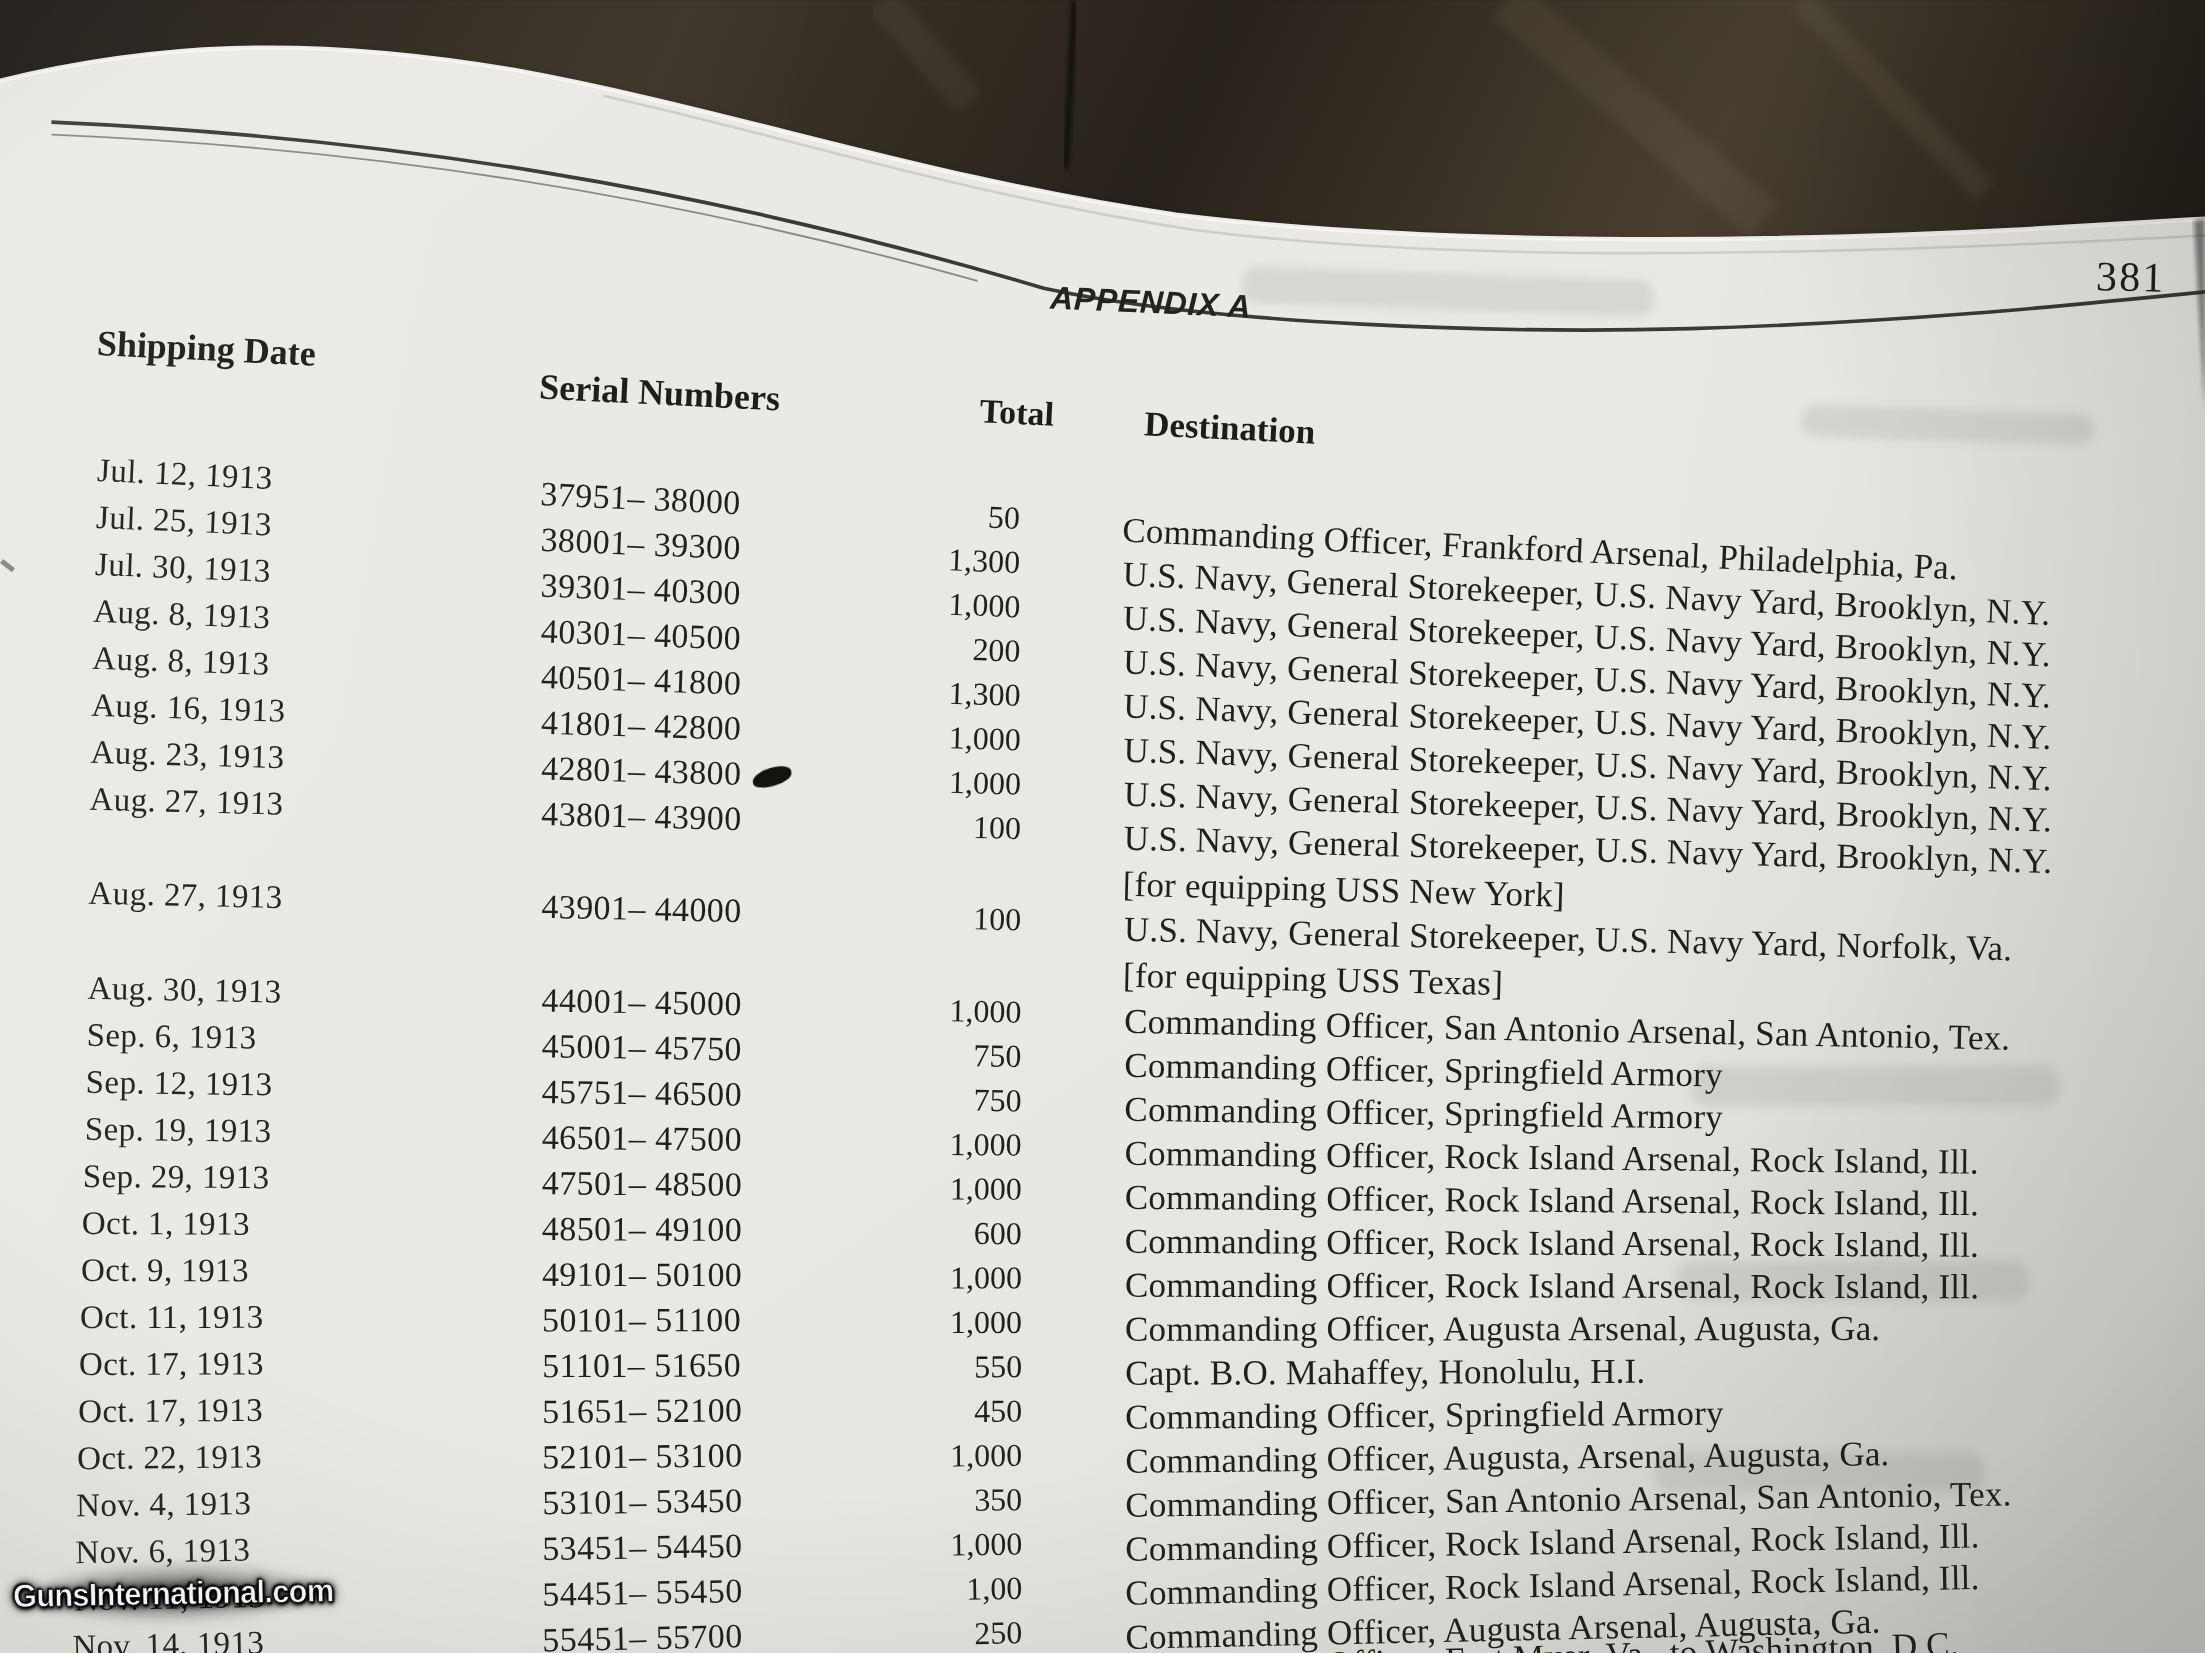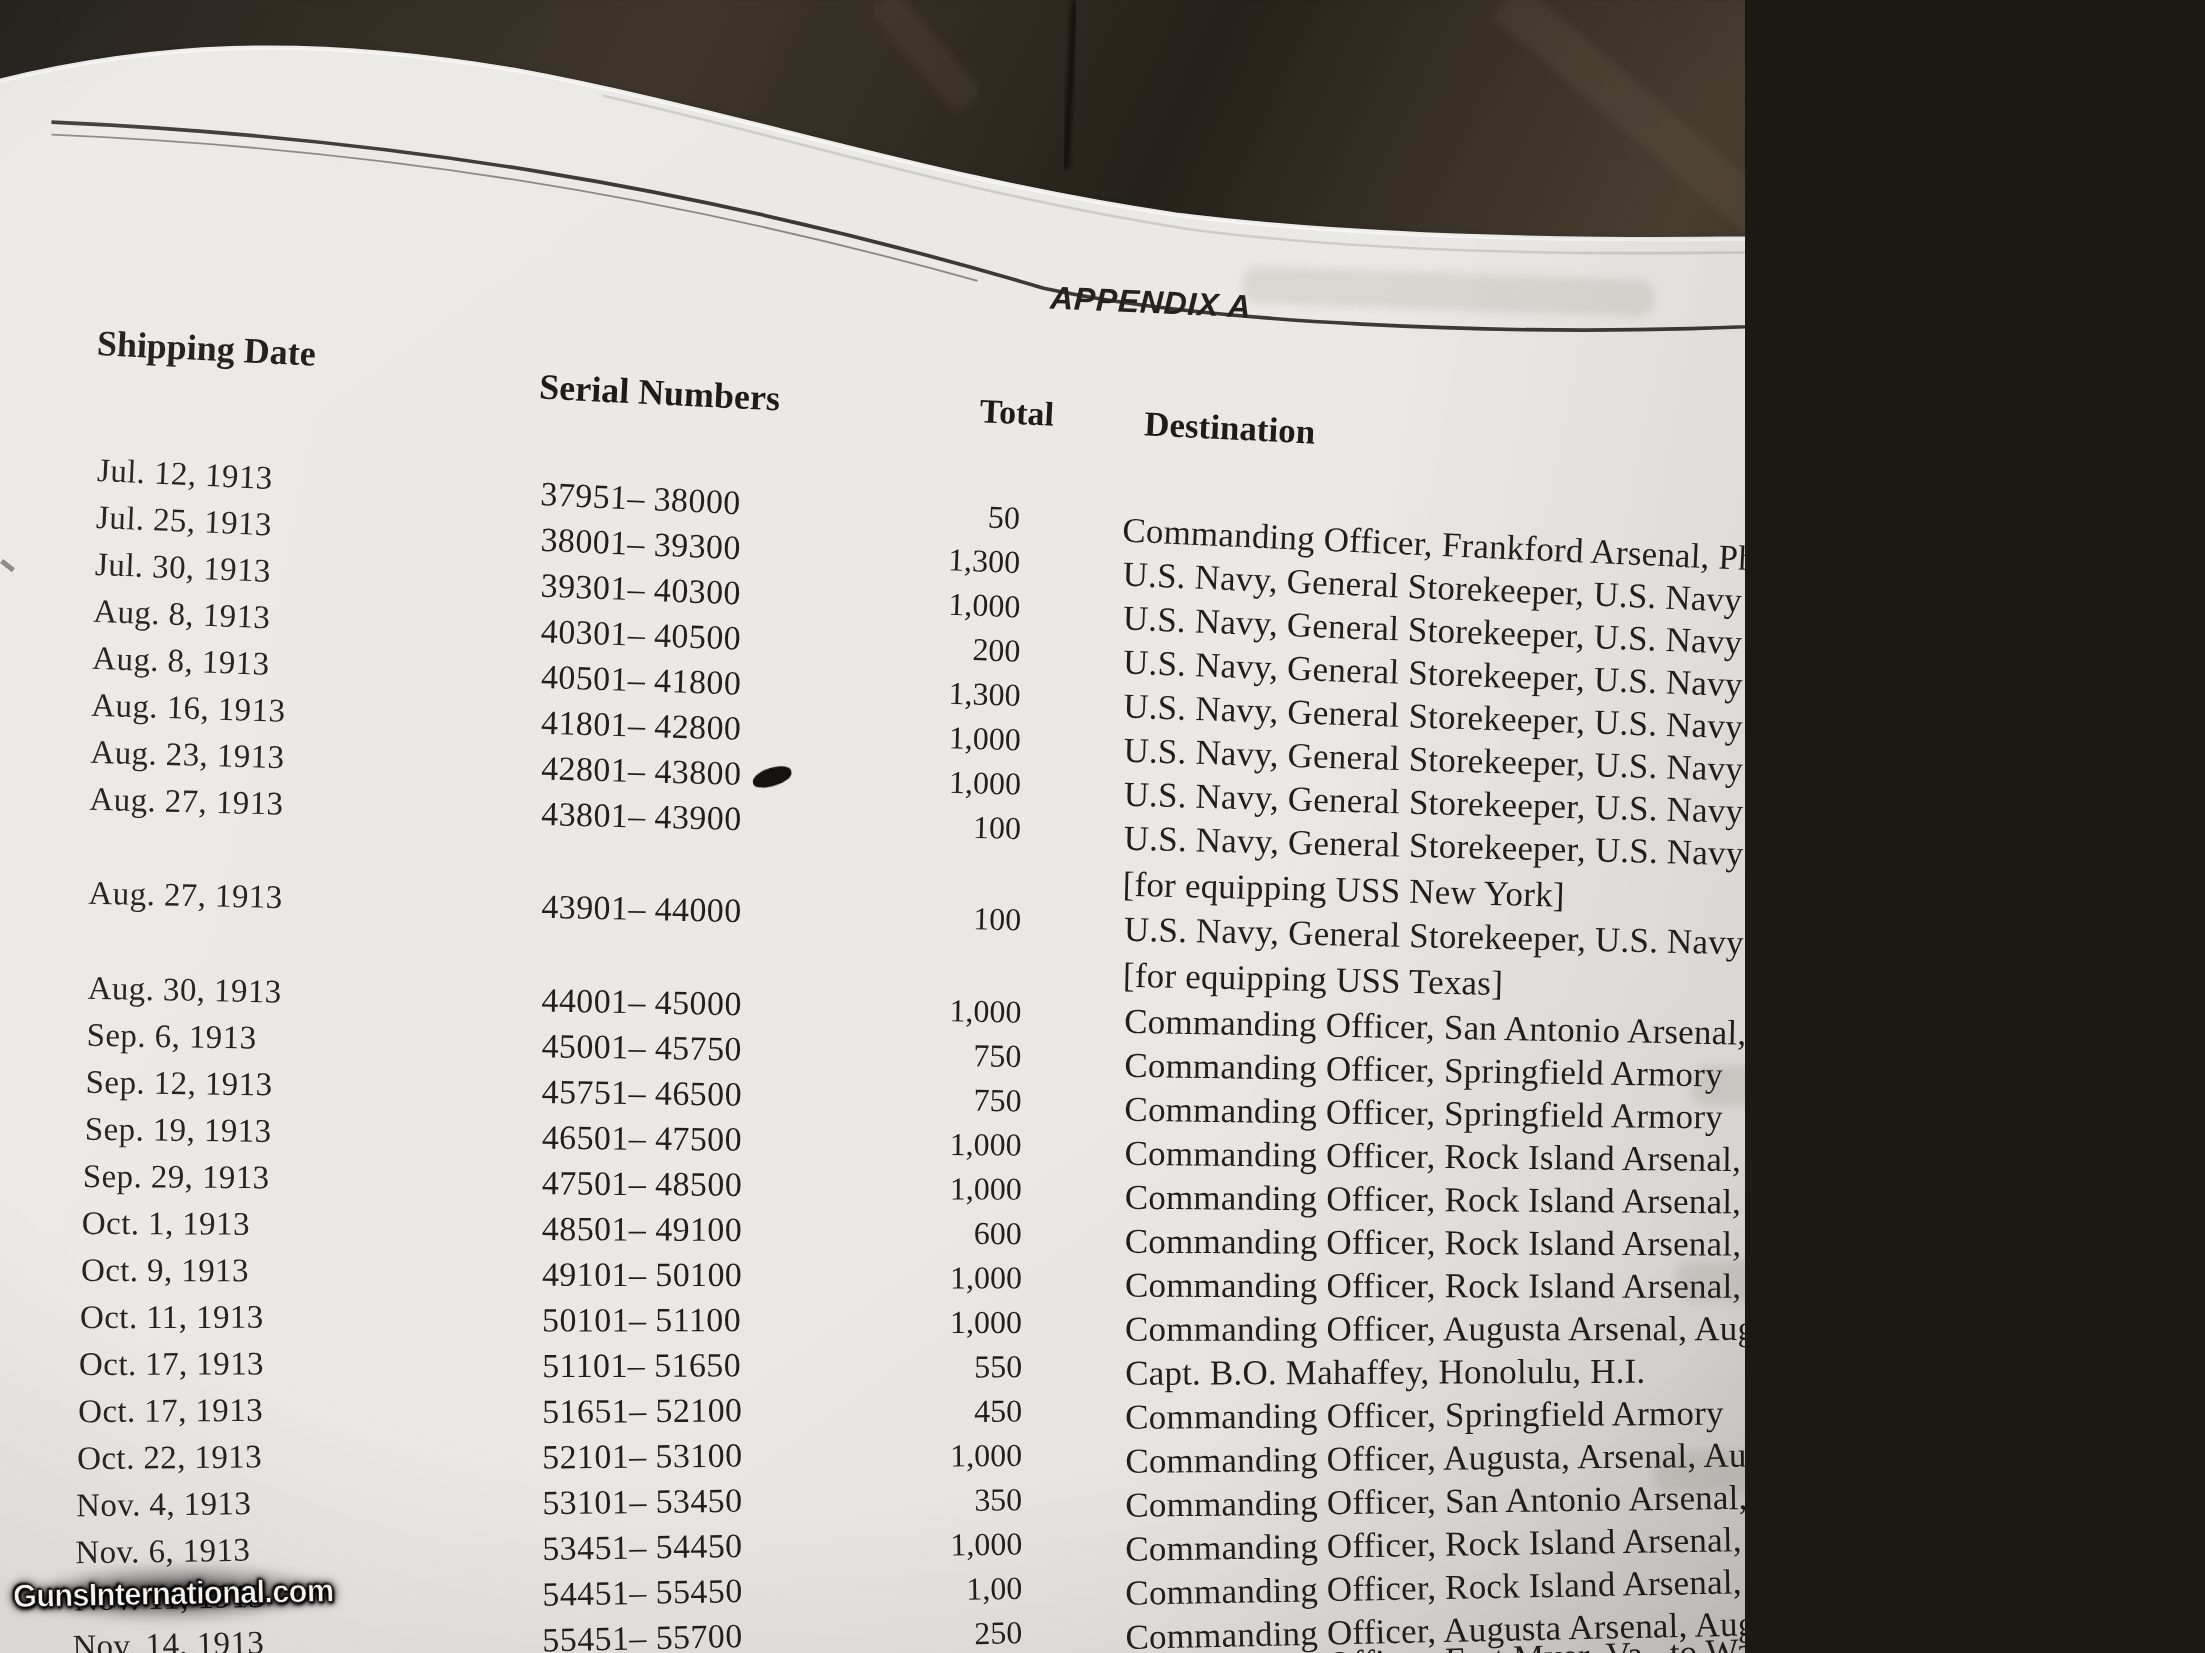--- a/index.html
+++ b/index.html
@@ -1,16 +1,16 @@
 <!DOCTYPE html>
 <html style="font-size:11.8px"><head>
 <meta charset="utf-8">
 <style>
   html,body{margin:0;padding:0;width:2205px;height:1654px;overflow:hidden;background:#1c1813;}
-  .photo{position:relative;width:1745px;height:1654px;overflow:hidden;
+  .photo{position:relative;width:2205px;height:1654px;overflow:hidden;
          font-family:"Liberation Serif","DejaVu Serif",serif;color:#211f1b;}
   svg.backdrop{position:absolute;left:0;top:0;}
 
   
   .pageno{position:absolute;left:2096px;top:253px;font-size:42px;letter-spacing:2.2px;
           color:#1d1c19;transform:rotate(1.2deg);}
   .appendix{position:absolute;left:1050px;top:284px;font-family:"Liberation Sans","DejaVu Sans",sans-serif;
             font-style:italic;font-weight:bold;font-size:32px;letter-spacing:0.7px;color:#24221e;
             transform:rotate(2.6deg);}
 

